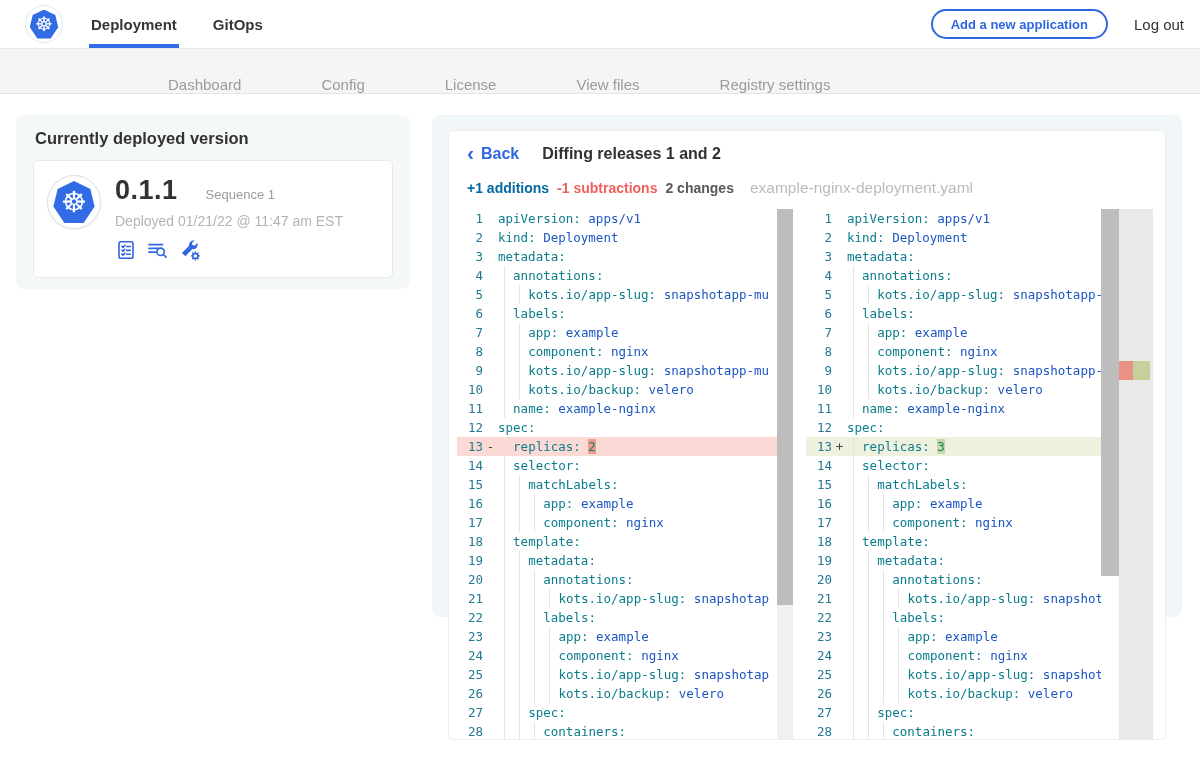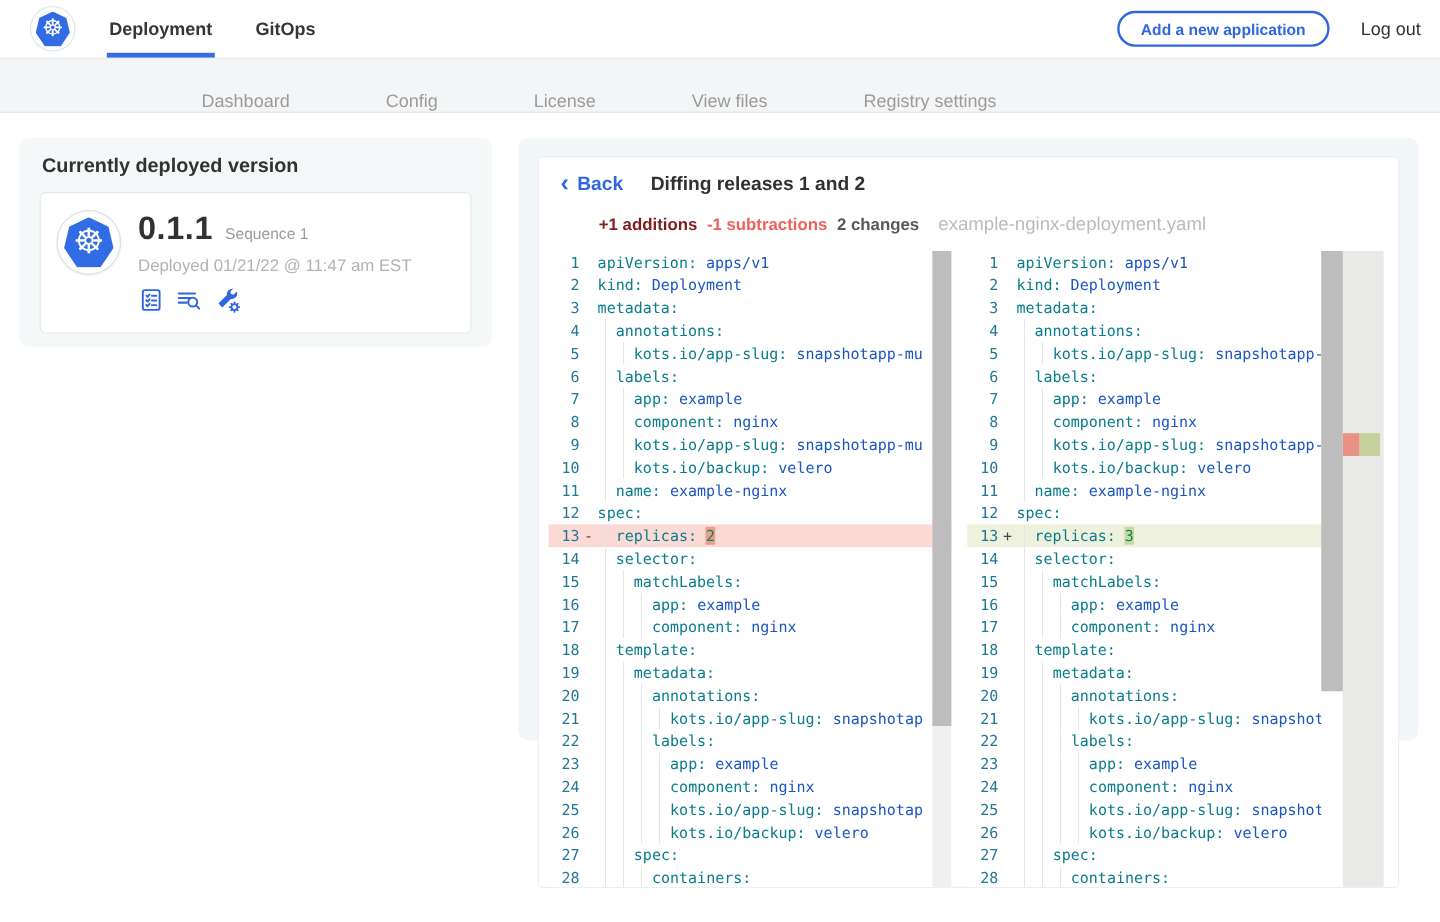--- a/index.html
+++ b/index.html
@@ -65,41 +65,41 @@
     width:52px;height:52px;border-radius:50%;background:#fff;flex:none;
     box-shadow:0 0 0 1px #dddfe2, 0 1px 3px rgba(0,0,0,.12);
     display:flex;align-items:center;justify-content:center;margin-top:2px;
   }
   .k8s-badge-inner{
     width:42px;height:42px;background:#326ce5;color:#fff;
     clip-path:polygon(50% 0%,89% 19%,99% 61%,73% 100%,27% 100%,1% 61%,11% 19%);
     display:flex;align-items:center;justify-content:center;font-size:29px;line-height:1;
   }
   .version-info{margin-left:15px;padding-top:1px;}
-  .version-row{display:flex;align-items:baseline;gap:10px;}
+  .version-row{display:flex;align-items:baseline;gap:28px;}
   .version-num{font-size:27px;font-weight:800;color:#323232;letter-spacing:.5px;}
   .sequence{font-size:13px;color:#9b9b9b;}
   .deployed-date{font-size:14px;color:#b0b4b8;margin-top:7px;}
   .icon-row{display:flex;gap:9px;margin-top:10px;align-items:center;}
   .icon-row svg{display:block;cursor:pointer;}
   
   .diff-panel{
     position:absolute;left:432px;top:115px;width:750px;height:502px;background:#f1f6f8;
     border-radius:8px;
   }
   .diff-card{
     position:absolute;left:448px;top:130px;width:718px;height:610px;background:#fff;
     border:1px solid #eceef0;border-radius:4px;box-sizing:border-box;overflow:hidden;z-index:2;
   }
   .diff-head{position:absolute;left:18px;top:12px;display:flex;align-items:center;gap:23px;}
   .back-link{display:flex;align-items:center;gap:7px;color:#3066e0;font-size:16px;font-weight:700;cursor:pointer;}
   .back-chev{font-size:21px;font-weight:700;line-height:1;position:relative;top:-1px;}
   .diff-title{font-size:16px;font-weight:700;color:#313131;}
   .diff-stats{position:absolute;left:18px;top:48px;display:flex;align-items:baseline;gap:8px;}
-  .stat-add{color:#7f1d1d;font-size:14px;font-weight:700;margin-left:32px;}
+  .stat-add{color:#0369a1;font-size:14px;font-weight:700;}
   .stat-sub{color:#f0605c;font-size:14px;font-weight:700;}
   .stat-chg{color:#585858;font-size:14px;font-weight:700;}
   .stat-file{color:#b9bcbe;font-size:15.5px;margin-left:8px;}
   
   .panes{position:absolute;left:8px;top:78px;display:flex;gap:13px;}
   .pane{
     position:relative;height:532px;overflow:hidden;background:#fff;
     font-family:"DejaVu Sans Mono","Liberation Mono",monospace;font-size:12.5px;
   }
   .pane-left{width:336px;}

